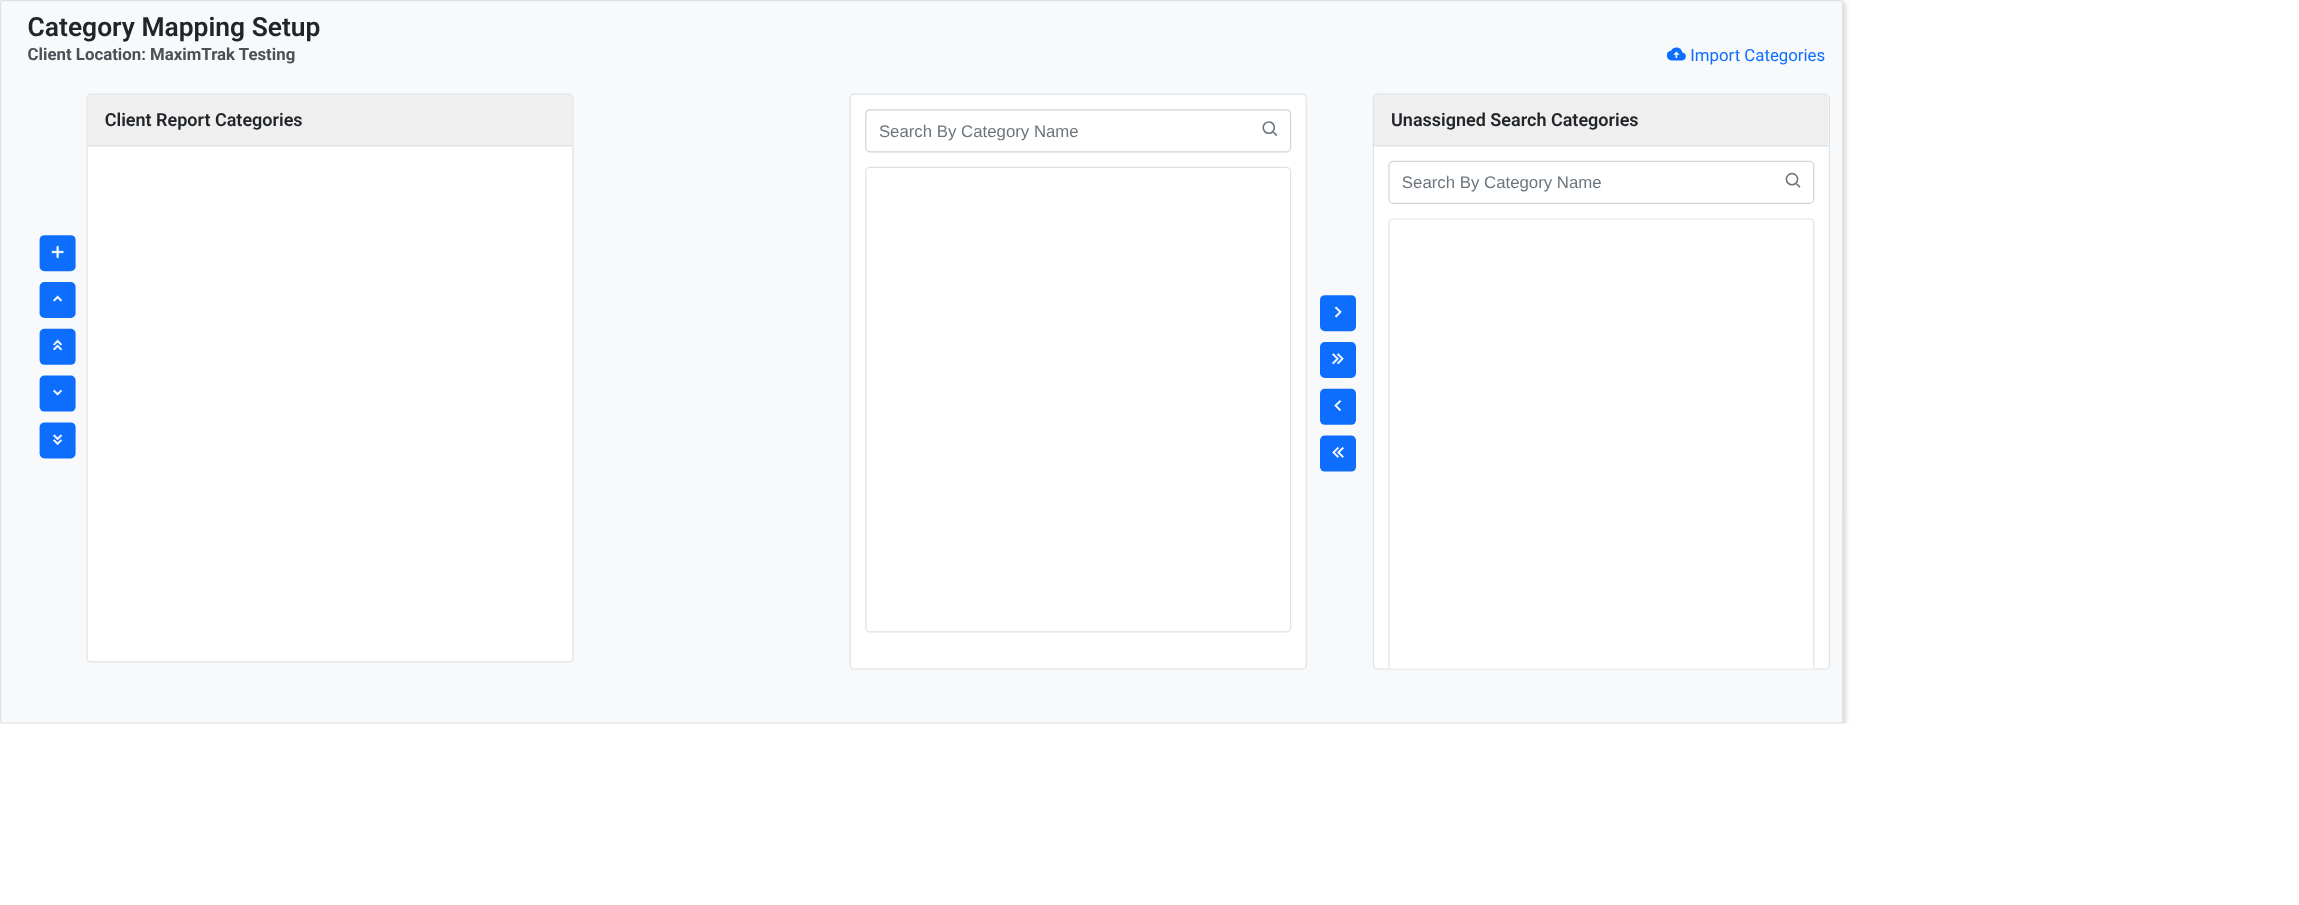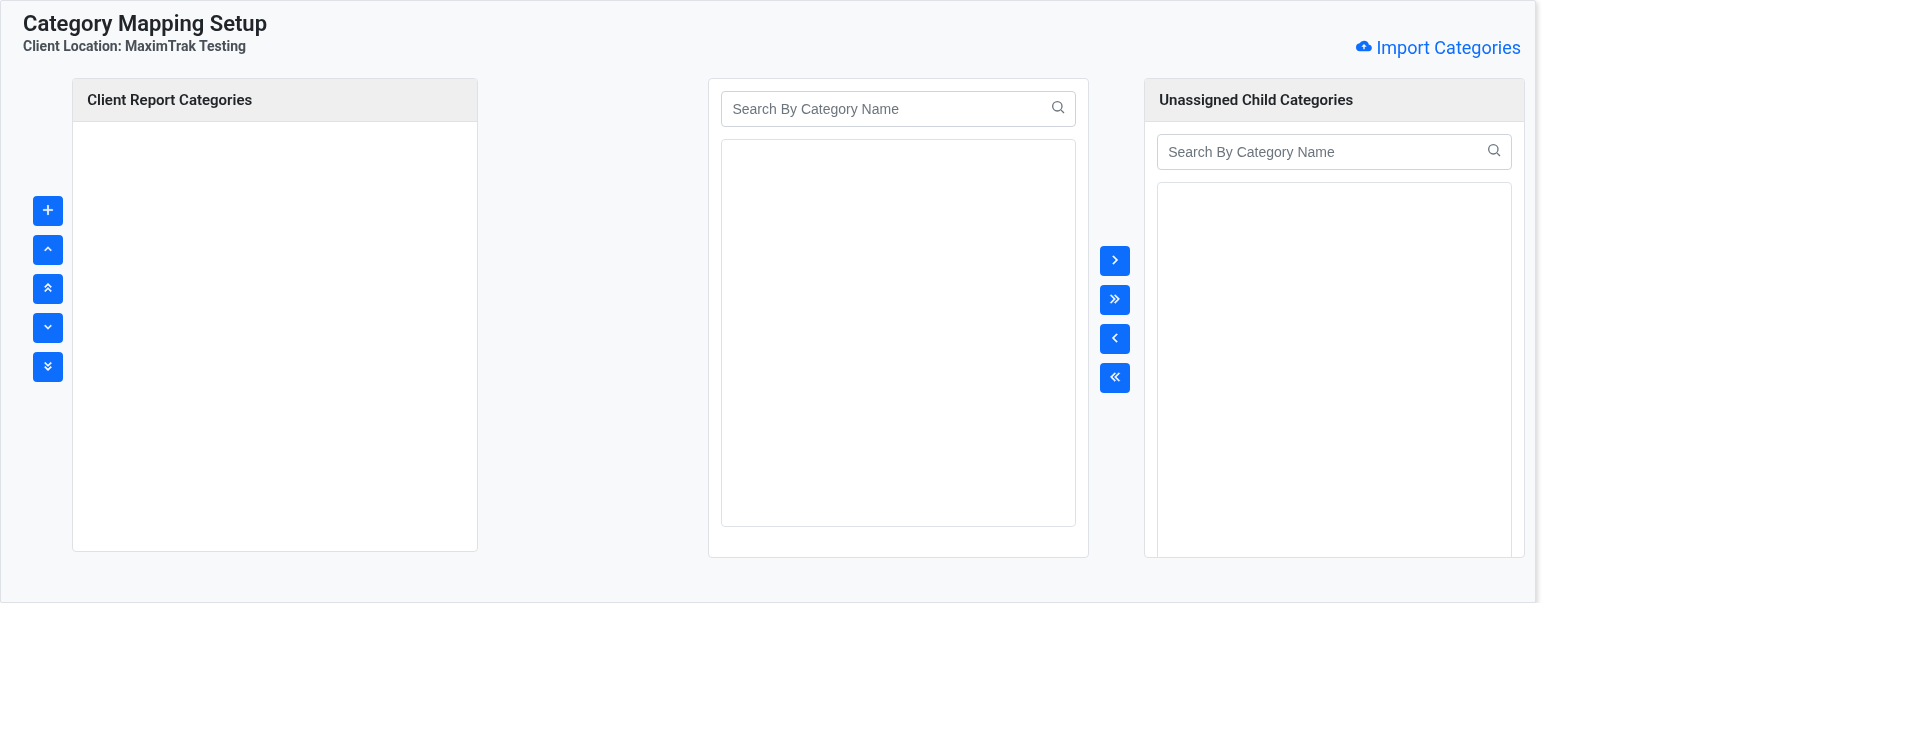--- a/index.html
+++ b/index.html
@@ -27,21 +27,21 @@
     .page-subtitle {
       font-size: 14px;
       color: #495057;
       font-weight: 700;
     }
     .import-link {
       position: absolute;
       top: 36px;
       right: 14px;
       color: #0d6efd;
-      font-size: 18px;
+      font-size: 14px;
       text-decoration: none;
       display: inline-flex;
       align-items: center;
       gap: 4px;
       cursor: pointer;
     }
     .import-link svg { width: 16px; height: 16px; fill: #0d6efd; }
     .main-area {
       display: flex;
       align-items: stretch;
@@ -244,21 +244,21 @@
           <svg viewBox="0 0 24 24">
               <path d="M20 6l-6 6 6 6-1.4 1.4L11.2 12l7.4-7.4zM13 6l-6 6 6 6-1.4 1.4L4.2 12l7.4-7.4z"></path>
             </svg>
         </span>
       </button>
     </div>
 
     <div class="spacer-2"></div>
 
     <div class="panel col-unassigned">
-      <div class="panel-header">Unassigned Child Categories</div>
+      <div class="panel-header">Unassigned Search Categories</div>
       <div class="panel-body">
         <div class="search-wrap">
           <input type="text" class="search-input" placeholder="Search By Category Name" style="">
           <span class="search-icon-wrap">
             <svg viewBox="0 0 24 24">
                 <circle cx="11" cy="11" r="7"></circle>
                 <line x1="21" y1="21" x2="16.65" y2="16.65"></line>
               </svg>
           </span>
         </div>

